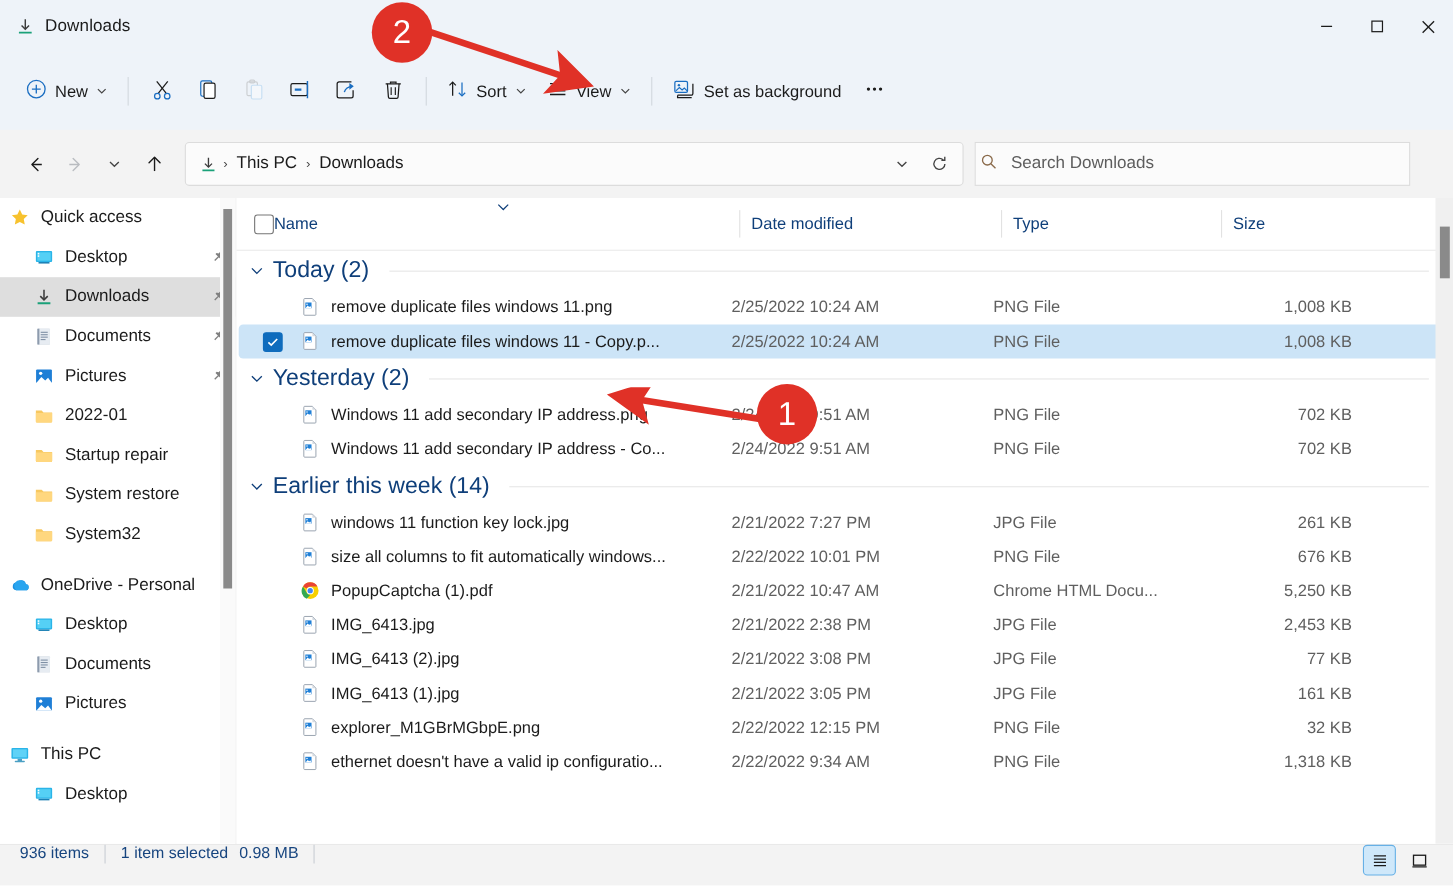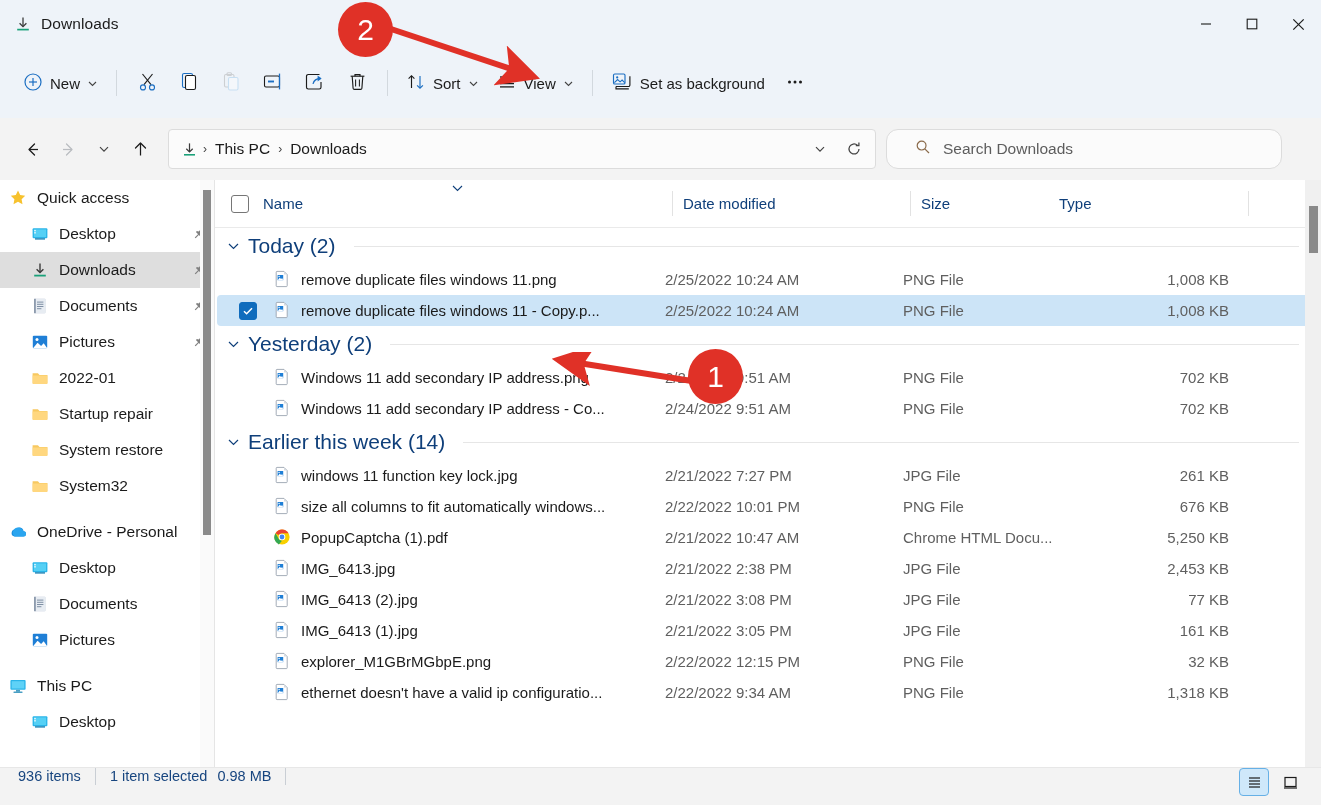--- a/index.html
+++ b/index.html
@@ -92,23 +92,23 @@
   }
   .crumbsep { color: #444; font-size: 12px; padding: 0 1px; }
   .abtn {
     width: 34px; height: 32px; border-radius: 3px;
     display: flex; align-items: center; justify-content: center; cursor: default;
   }
   #searchbox {
     width: 396px; height: 40px; margin-left: 10px;
     background: #fbfbfb;
     border: 1px solid #dcdcdc;
-    border-radius: 12px;
+    border-radius: 0;
     display: flex; align-items: center; gap: 12px;
-    padding: 0 28px;
+    padding: 0 4px;
   }
   #searchbox input {
     border: none; outline: none; background: transparent;
     font-family: "Liberation Sans", sans-serif;
     font-size: 15.5px; color: #1b1b1b; width: 100%;
   }
   #searchbox input::placeholder { color: #5d5d5d; }
 
   
   #body { flex: 1; display: flex; background: #fff; min-height: 0; position: relative; }
@@ -170,21 +170,21 @@
   .col {
     font-size: 15px; color: #2b5797; color: #1a4b8c;
     display: flex; align-items: center; height: 100%;
     position: relative; cursor: default;
   }
   .col .coltext { color: #0f3f7a; font-size: 15px; }
   .col .colsep {
     position: absolute; right: 0; top: 11px; bottom: 11px;
     width: 1px; background: #e2e2e2;
   }
-  #col-name { width: 458px; padding-left: 16px; gap: 14px; }
+  #col-name { width: 458px; padding-left: 16px; }
   #col-date { width: 238px; padding-left: 10px; }
   #col-type { width: 200px; padding-left: 10px; }
   #col-size { width: 138px; padding-left: 10px; }
   #sel-all-check {
     width: 18px; height: 18px;
     border: 1.6px solid #767676; border-radius: 3px;
     background: #fff; flex: 0 0 18px;
   }
   #sortcaret {
     position: absolute; left: 236px; top: 1px;
@@ -709,26 +709,26 @@
             <svg width="13" height="9" viewBox="0 0 13 9">
                 <path d="M2 2l4.5 4.5L11 2" fill="none" stroke="#0f3f7a" stroke-width="1.1"></path>
               </svg>
           </span>
           <span class="colsep"></span>
         </div>
         <div class="col" id="col-date">
           <span class="coltext">Date modified</span>
           <span class="colsep"></span>
         </div>
-        <div class="col" id="col-size">
-          <span class="coltext">Size</span>
-        </div>
         <div class="col" id="col-type">
           <span class="coltext">Type</span>
           <span class="colsep"></span>
+        </div>
+        <div class="col" id="col-size">
+          <span class="coltext">Size</span>
         </div>
       </div>
 
       <div id="rows">
         <div id="rows-inner">
             <div class="grouphdr">
               <span class="gcaret"><svg width="13" height="9" viewBox="0 0 13 9">
                   <path d="M2 2l4.5 4.5L11 2" fill="none" stroke="#0f3f7a" stroke-width="1.2"></path>
                 </svg></span>
               <span class="gtext">Today (2)</span>

